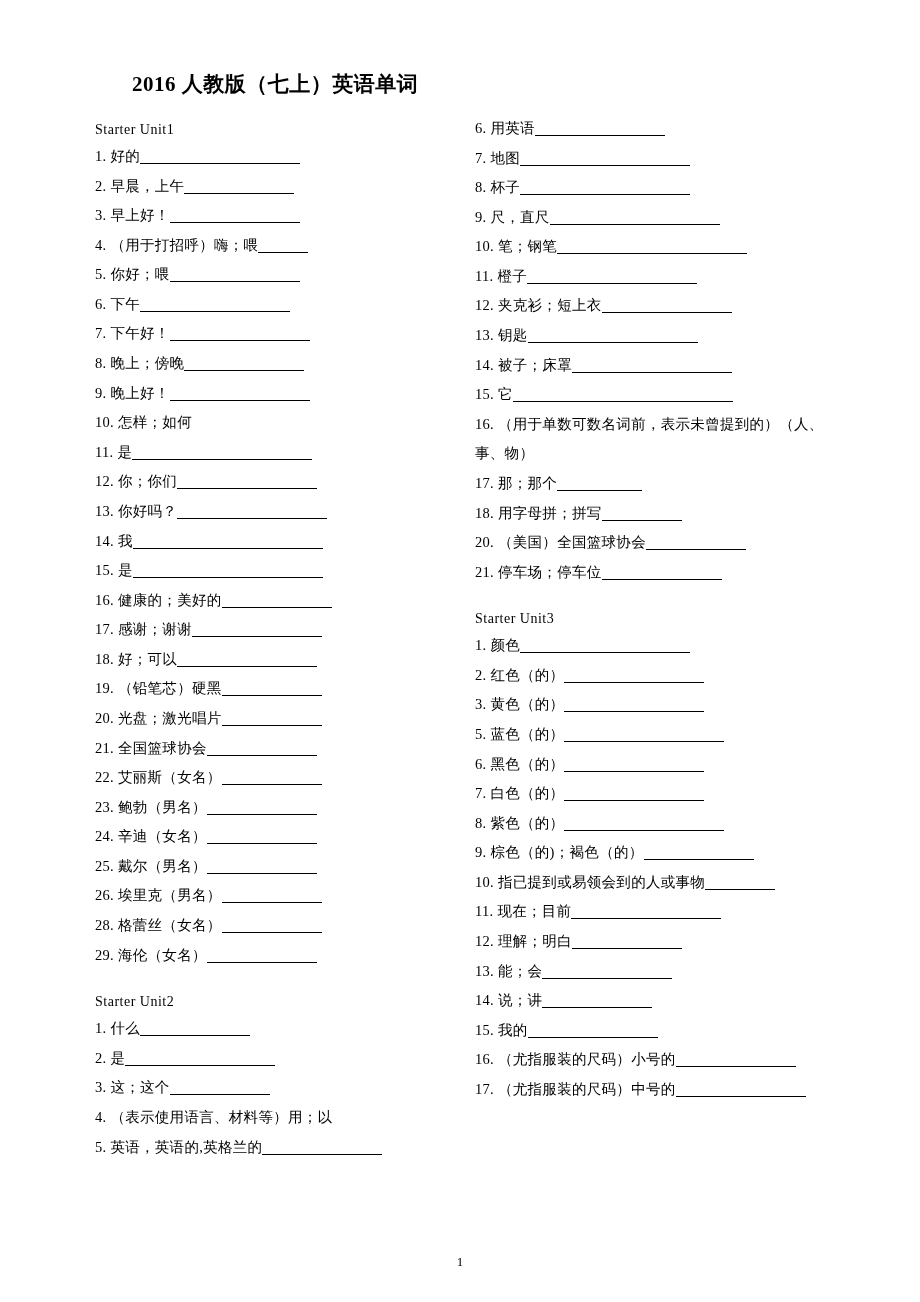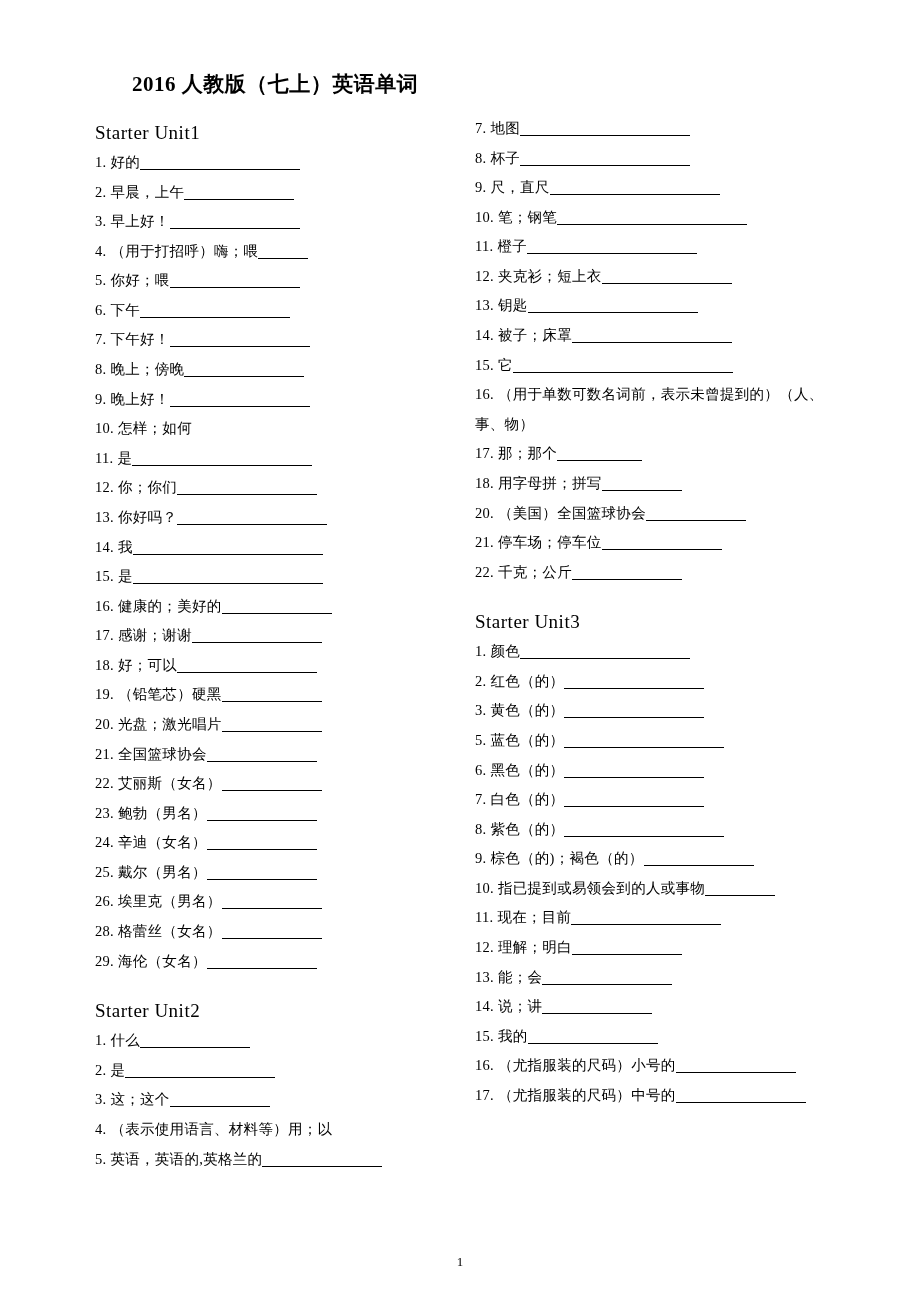--- a/index.html
+++ b/index.html
@@ -23,21 +23,21 @@
     }
     .columns {
       display: flex;
       gap: 30px;
     }
     .col {
       flex: 1;
       min-width: 0;
     }
     .unit-title {
-      font-size: 19px;
+      font-size: 14px;
       font-family: "SimSun", serif;
       margin-top: 8px;
       margin-bottom: 4px;
       letter-spacing: 0.5px;
     }
     .item {
       font-size: 14.5px;
       line-height: 2.04;
       white-space: nowrap;
       overflow: hidden;
@@ -108,36 +108,36 @@
           <div class="item"><span>2.</span><span> 是</span><span class="blank" style="width: 150px;"></span></div>
           <div class="item"><span>3.</span><span> 这；这个</span><span class="blank" style="width: 100px;"></span></div>
           <div class="item"><span>4.</span><span> （表示使用语言、材料等）用；以</span></div>
           <div class="item"><span>5.</span><span> 英语，英语的,英格兰的</span><span class="blank" style="width: 120px;"></span></div>
         </div>
     </div>
   </div>
   <div class="col">
     <div class="section">
       <div id="s2-right-list">
+          <div class="item"><span>6.</span><span> 用英语</span><span class="blank" style="width: 130px;"></span></div>
           <div class="item"><span>7.</span><span> 地图</span><span class="blank" style="width: 170px;"></span></div>
           <div class="item"><span>8.</span><span> 杯子</span><span class="blank" style="width: 170px;"></span></div>
           <div class="item"><span>9.</span><span> 尺，直尺</span><span class="blank" style="width: 170px;"></span></div>
           <div class="item"><span>10.</span><span> 笔；钢笔</span><span class="blank" style="width: 190px;"></span></div>
           <div class="item"><span>11.</span><span> 橙子</span><span class="blank" style="width: 170px;"></span></div>
           <div class="item"><span>12.</span><span> 夹克衫；短上衣</span><span class="blank" style="width: 130px;"></span></div>
           <div class="item"><span>13.</span><span> 钥匙</span><span class="blank" style="width: 170px;"></span></div>
           <div class="item"><span>14.</span><span> 被子；床罩</span><span class="blank" style="width: 160px;"></span></div>
           <div class="item"><span>15.</span><span> 它</span><span class="blank" style="width: 220px;"></span></div>
           <div class="item"><span>16.</span><span> （用于单数可数名词前，表示未曾提到的）（人、</span></div>
           <div class="item"><span></span><span>事、物）</span></div>
           <div class="item"><span>17.</span><span> 那；那个</span><span class="blank" style="width: 85px;"></span></div>
           <div class="item"><span>18.</span><span> 用字母拼；拼写</span><span class="blank" style="width: 80px;"></span></div>
           <div class="item"><span>20.</span><span> （美国）全国篮球协会</span><span class="blank" style="width: 100px;"></span></div>
           <div class="item"><span>21.</span><span> 停车场；停车位</span><span class="blank" style="width: 120px;"></span></div>
-          <div class="item"><span>22.</span><span> 千克；公斤</span><span class="blank" style="width: 110px;"></span></div>
         </div>
     </div>
     <div class="section" style="margin-top:24px">
       <div class="unit-title">Starter Unit3</div>
       <div id="s3-list">
           <div class="item"><span>1.</span><span> 颜色</span><span class="blank" style="width: 170px;"></span></div>
           <div class="item"><span>2.</span><span> 红色（的）</span><span class="blank" style="width: 140px;"></span></div>
           <div class="item"><span>3.</span><span> 黄色（的）</span><span class="blank" style="width: 140px;"></span></div>
           <div class="item"><span>5.</span><span> 蓝色（的）</span><span class="blank" style="width: 160px;"></span></div>
           <div class="item"><span>6.</span><span> 黑色（的）</span><span class="blank" style="width: 140px;"></span></div>

